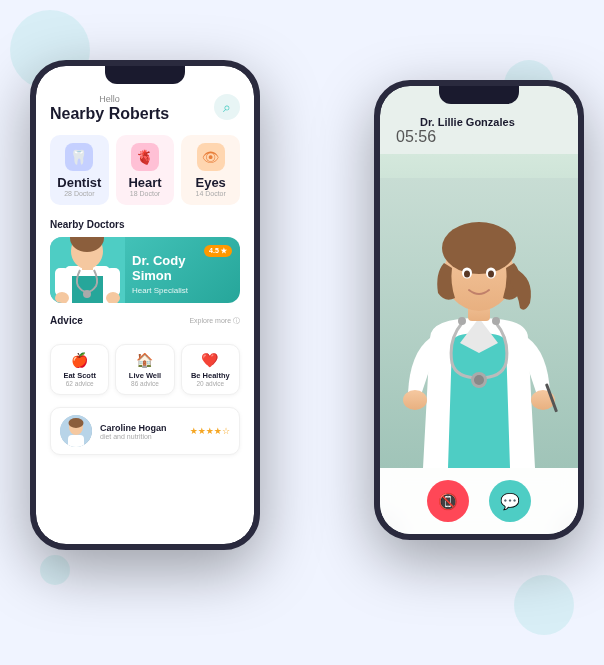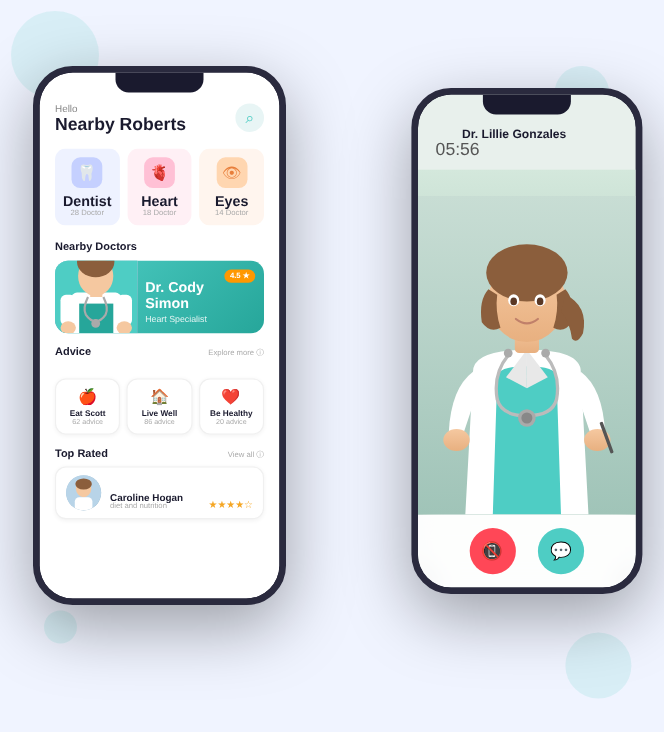--- a/index.html
+++ b/index.html
@@ -82,20 +82,21 @@
     .header-name {
       font-size: 16px;
       font-weight: 700;
       color: #1a1a2e;
     }
     .header-row {
       display: flex;
       justify-content: space-between;
       align-items: flex-start;
       margin-bottom: 12px;
+      text-align: center;
     }
     .search-btn {
       width: 26px;
       height: 26px;
       border-radius: 50%;
       background: #e8f5f5;
       display: flex;
       align-items: center;
       justify-content: center;
       cursor: pointer;
@@ -256,21 +257,21 @@
       justify-content: space-between;
       align-items: center;
       margin-bottom: 6px;
     }
     .view-all {
       font-size: 7px;
       color: #aaa;
     }
     .doctor-list-item {
       display: flex;
-      align-items: flex-end;
+      align-items: center;
       gap: 8px;
       background: #fff;
       border: 1px solid #f0f0f0;
       border-radius: 10px;
       padding: 7px 9px;
       box-shadow: 0 1px 4px rgba(0,0,0,0.05);
     }
     .doctor-list-avatar {
       width: 32px;
       height: 32px;
@@ -472,24 +473,20 @@
             <div class="advice-name">Live Well</div>
             <div class="advice-count">86 advice</div>
           </div>
           <div class="advice-card">
             <div class="advice-icon">❤️</div>
             <div class="advice-name">Be Healthy</div>
             <div class="advice-count">20 advice</div>
           </div>
         </div>
 
-        <div class="top-rated-row">
-          <div class="section-title" style="margin-bottom:0">Top Rated</div>
-          <div class="view-all">View all ⓘ</div>
-        </div>
         <div class="doctor-list-item">
           <div class="doctor-list-avatar">
             <svg width="32" height="32" viewBox="0 0 32 32" xmlns="http://www.w3.org/2000/svg">
               <circle cx="16" cy="16" r="16" fill="#b8d4e8"></circle>
               <ellipse cx="16" cy="12" rx="7" ry="8" fill="#f5c8a0"></ellipse>
               <ellipse cx="16" cy="8" rx="7.5" ry="5" fill="#8B5E3C"></ellipse>
               <rect x="8" y="20" width="16" height="14" fill="white" rx="4"></rect>
             </svg>
           </div>
           <div class="doctor-list-info">

